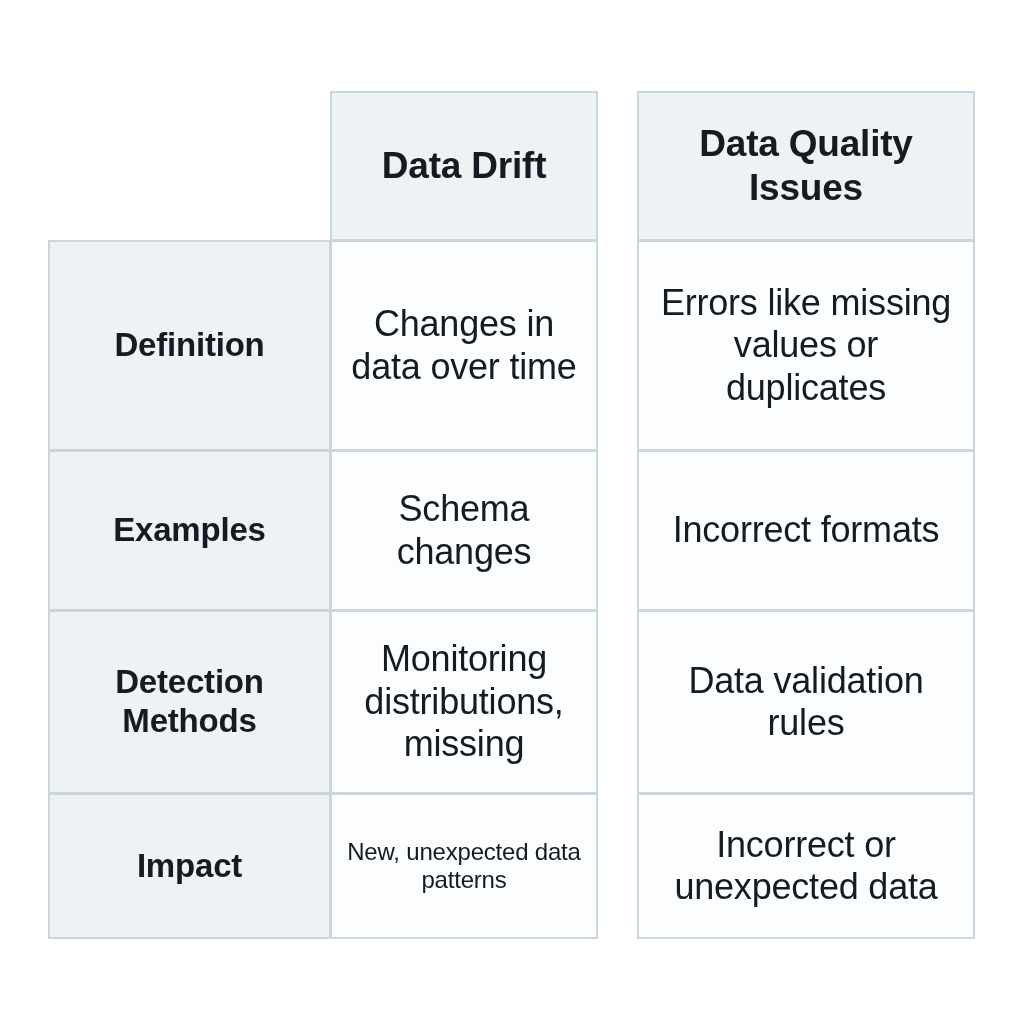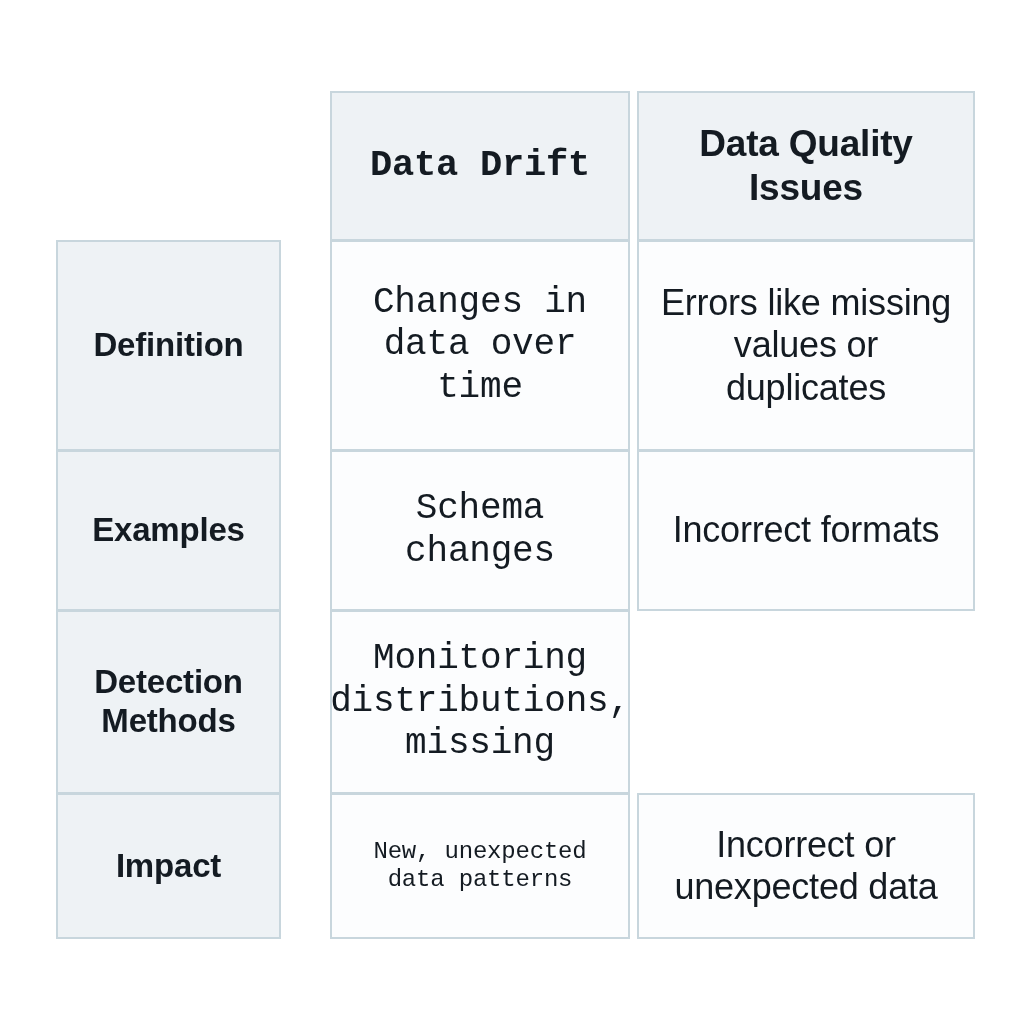--- a/index.html
+++ b/index.html
@@ -58,22 +58,22 @@
     letter-spacing: -0.2px;
   }
 
   
   .body-cell.tight {
     font-size: 24px;
   }
 
   
   
-  .col-label { left: 56px;  width: 225px; }
-  .col-1     { left: 330px; width: 300px; font-family: Liberation Mono, monospace; }
+  .col-label { left: 48px;  width: 283px; }
+  .col-1     { left: 330px; width: 268px; }
   .col-2     { left: 637px; width: 338px; }
 
   
   .row-head { top: 91px;  height: 150px; }
   .row-0    { top: 240px; height: 211px; }
   .row-1    { top: 450px; height: 161px; }
   .row-2    { top: 610px; height: 184px; }
   .row-3    { top: 793px; height: 146px; }
 
   .corner-spacer {
@@ -100,18 +100,19 @@
   <div class="cell row-label col-label row-0">Definition</div>
   <div class="cell body-cell col-1 row-0">Changes in data over time</div>
   <div class="cell body-cell col-2 row-0">Errors like missing values or duplicates</div>
 
   <div class="cell row-label col-label row-1">Examples</div>
   <div class="cell body-cell col-1 row-1">Schema changes</div>
   <div class="cell body-cell col-2 row-1">Incorrect formats</div>
 
   <div class="cell row-label col-label row-2">Detection Methods</div>
   <div class="cell body-cell col-1 row-2">Monitoring distributions, missing</div>
+  <div class="cell body-cell col-2 row-2">Data validation rules</div>
 
   <div class="cell row-label col-label row-3">Impact</div>
   <div class="cell body-cell tight col-1 row-3">New, unexpected data patterns</div>
   <div class="cell body-cell col-2 row-3">Incorrect or unexpected data</div>
 
 </div>
 
 </body></html>

